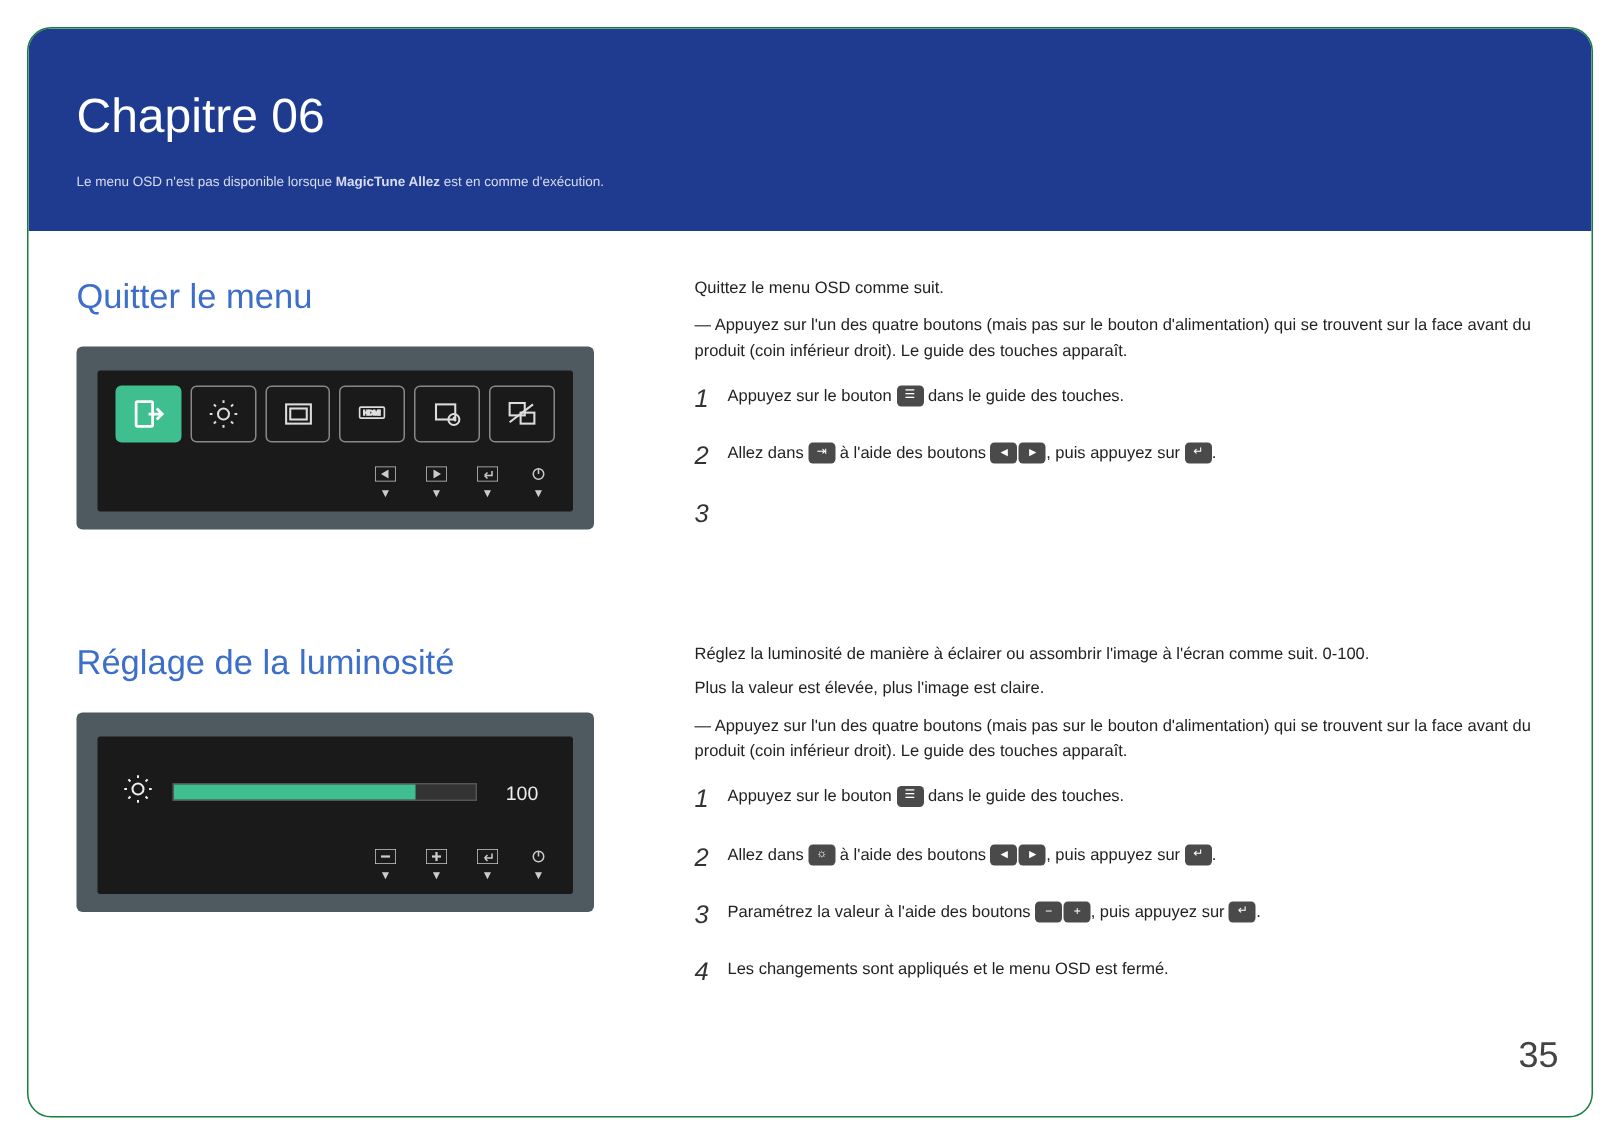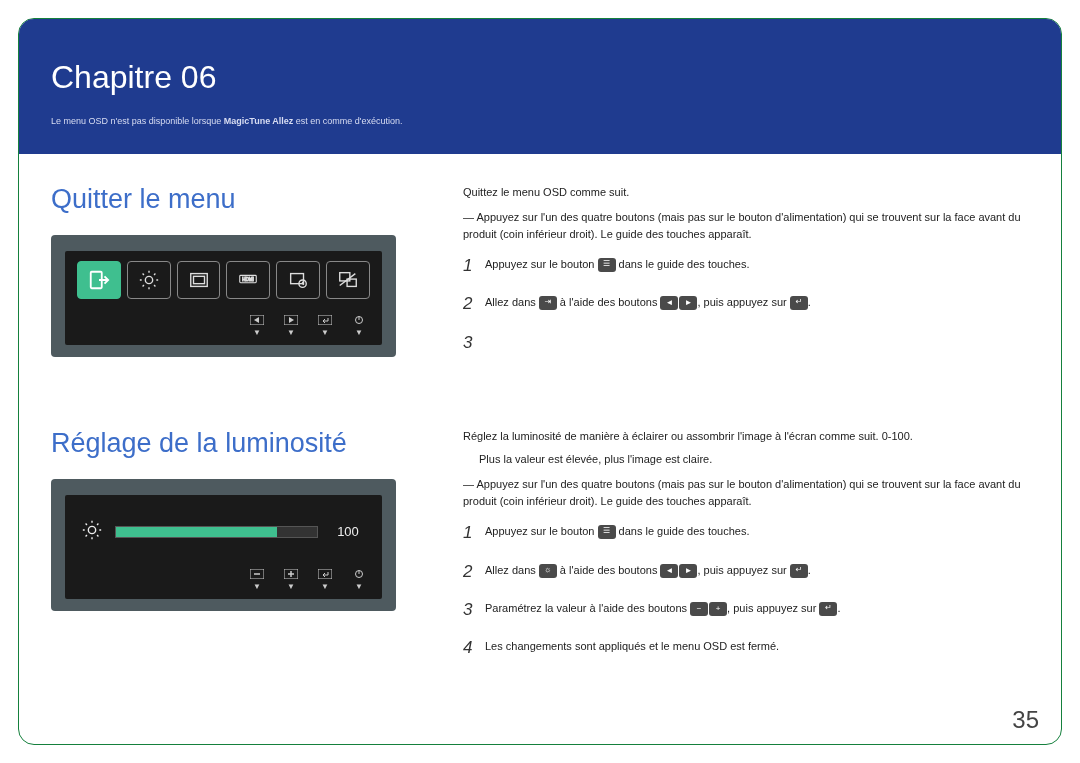--- a/index.html
+++ b/index.html
@@ -5,31 +5,31 @@
   * { margin: 0; padding: 0; box-sizing: border-box; }
   body { font-family: Arial, Helvetica, sans-serif; background: #fff; width: 1080px; height: 763px; position: relative; overflow: hidden; }
   .page-border { position: absolute; top: 18px; right: 18px; bottom: 18px; left: 18px; border: 1px solid #15803d; border-radius: 16px; overflow: hidden; }
   .hero { background: #1f3b8f; color: #fff; padding: 40px 32px 28px 32px; }
   .hero h1 { font-size: 32px; font-weight: 400; line-height: 1.15; }
   .hero .note { font-size: 9px; margin-top: 20px; color: #d7dcf2; }
   .content { padding: 30px 32px 0 32px; }
   .row { display: flex; margin-bottom: 60px; }
   .left { width: 380px; flex: none; }
   .right { flex: 1; padding-left: 32px; font-size: 11px; color: #222; line-height: 1.55; }
-  .sec-title { color: #3d6ec9; font-size: 27px; font-weight: 400; margin-bottom: 20px; }
+  .sec-title { color: #3d6ec9; font-size: 23px; font-weight: 400; margin-bottom: 20px; }
   .dash { margin: 8px 0 8px 0; }
   .dash::before { content: "― "; }
   .steps { margin-top: 10px; }
   .step { display: flex; align-items: flex-start; margin-bottom: 12px; }
   .step-num { font-size: 17px; font-style: italic; width: 22px; flex: none; color: #333; }
   .step-txt { flex: 1; padding-top: 3px; }
   .inline-icon { display: inline-block; vertical-align: middle; background: #4a4a4a; color: #fff; border-radius: 3px; font-size: 8px; padding: 2px 3px; line-height: 1; min-width: 18px; height: 14px; text-align: center; }
   .inline-icon.double { display: inline-flex; gap: 1px; background: none; padding: 0; }
   .inline-icon.double span { background: #4a4a4a; border-radius: 3px; width: 18px; height: 14px; display: inline-flex; align-items: center; justify-content: center; }
-  .page-num { position: absolute; bottom: 10px; right: 22px; font-size: 24px; color: #444; }
+  .page-num { position: absolute; bottom: 26px; right: 22px; font-size: 24px; color: #444; }
 
   
   .osd { background: #4e5a5f; border-radius: 4px; padding: 16px 14px 12px 14px; width: 345px; }
   .osd-inner { background: #1a1a1a; border-radius: 2px; padding: 10px 8px 6px 8px; }
   .osd-icons { display: flex; gap: 6px; padding: 0 4px 10px 4px; }
   .osd-ic { width: 44px; height: 38px; border: 1px solid #888; border-radius: 4px; display: flex; align-items: center; justify-content: center; color: #e8e8e8; }
   .osd-ic.active { background: #3fbf8f; border-color: #3fbf8f; }
   .osd-ic svg { width: 22px; height: 22px; }
   .osd-bottom { display: flex; justify-content: flex-end; gap: 20px; padding: 6px 8px 2px 8px; }
   .osd-bot-col { display: flex; flex-direction: column; align-items: center; gap: 3px; color: #e8e8e8; font-size: 10px; }
@@ -202,21 +202,21 @@
                     <line x1="7" y1="1.5" x2="7" y2="5" stroke="#ccc"></line>
                   </svg>
                   <span class="tri">▼</span>
                 </div>
             </div>
           </div>
         </div>
       </div>
       <div class="right">
         <p>Réglez la luminosité de manière à éclairer ou assombrir l'image à l'écran comme suit. 0-100.</p>
-        <p style="margin-top:6px;margin-left:16px;">Plus la valeur est élevée, plus l'image est claire.</p>
+        <p style="margin-top:6px;">Plus la valeur est élevée, plus l'image est claire.</p>
         <p class="dash">Appuyez sur l'un des quatre boutons (mais pas sur le bouton d'alimentation) qui se trouvent sur la face avant du produit (coin inférieur droit). Le guide des touches apparaît.</p>
         <div class="steps">
           <div class="step">
             <div class="step-num">1</div>
             <div class="step-txt"><span>Appuyez sur le bouton </span><span class="inline-icon">☰</span><span> dans le guide des touches.</span></div>
           </div>
           <div class="step">
             <div class="step-num">2</div>
             <div class="step-txt"><span>Allez dans </span><span class="inline-icon">☼</span><span> à l'aide des boutons </span><span class="inline-icon double">
                   <span>◄</span>

